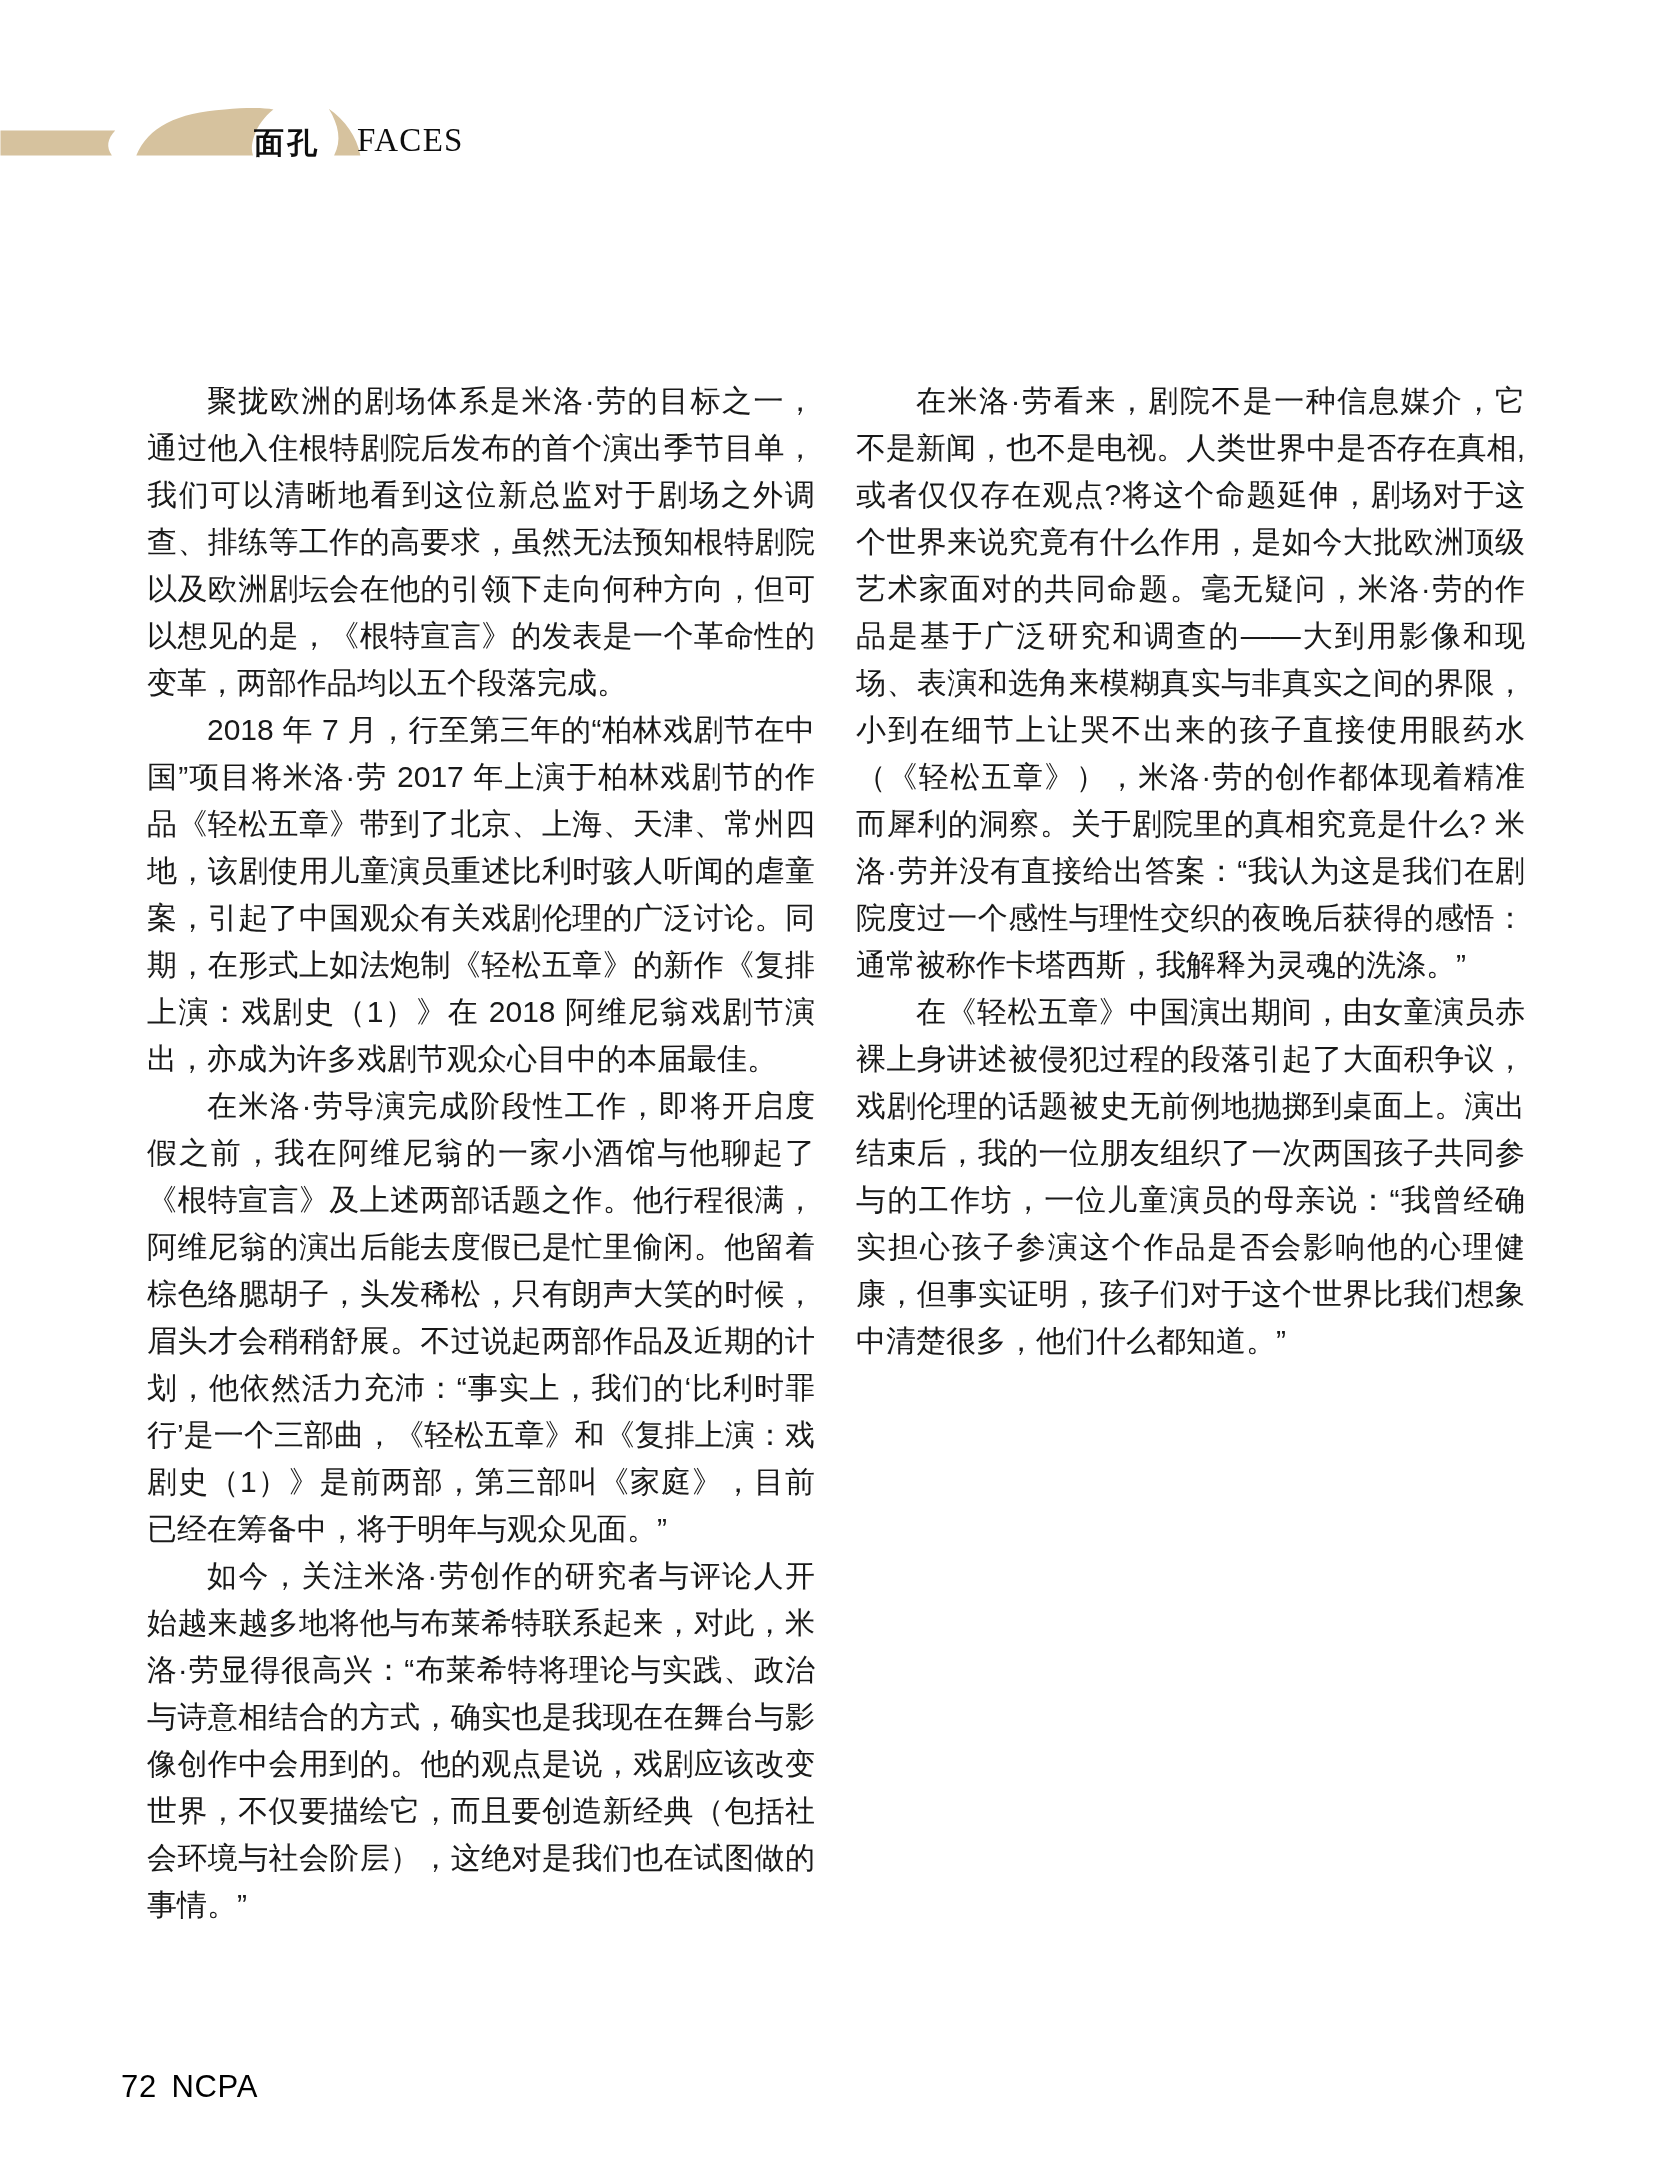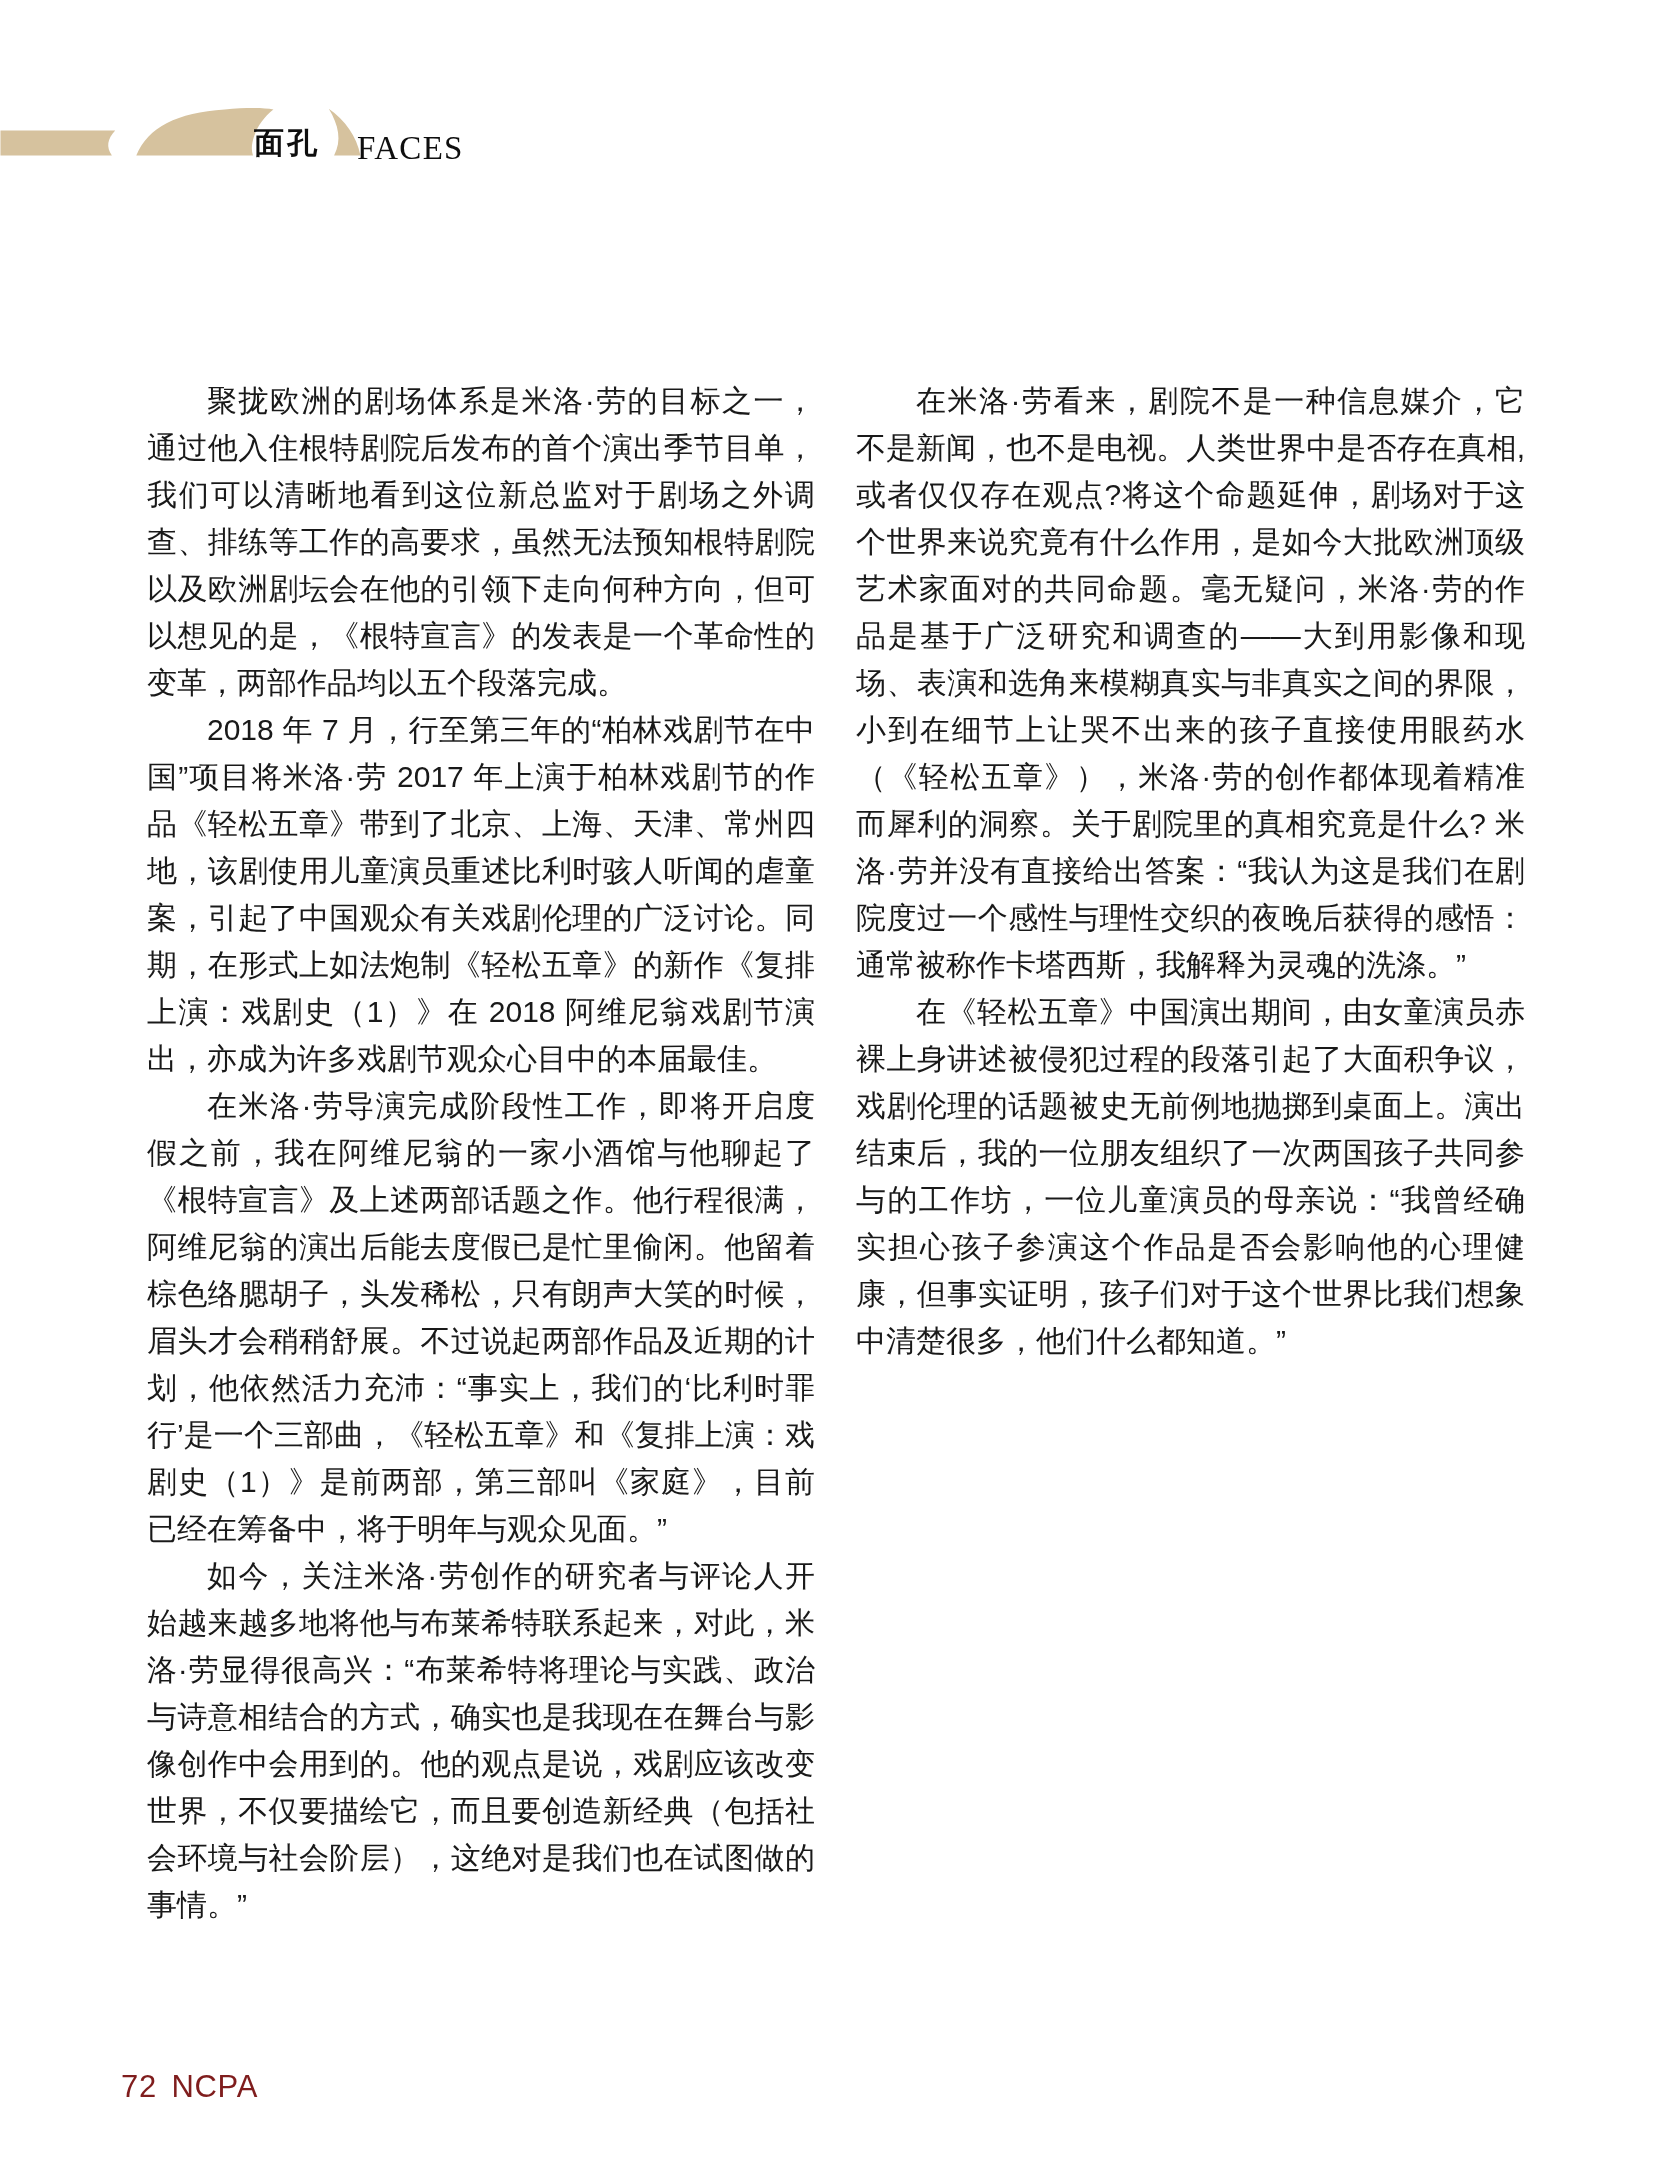--- a/index.html
+++ b/index.html
@@ -11,39 +11,39 @@
   .page{position:absolute;inset:0;overflow:hidden;background:#ffffff;}
 
   
   .header-logo{position:absolute;left:0;top:0;width:502px;height:178px;}
   .sec-title-cn{
     position:absolute;left:254px;top:128px;
     font-size:30px;font-weight:bold;color:#0e0e0e;letter-spacing:3.3px;
     font-family:Liberation Serif, serif;line-height:1;
   }
   .sec-title-en{
-    position:absolute;left:357px;top:132px;
+    position:absolute;left:357px;top:124px;
     font-size:33px;color:#0e0e0e;letter-spacing:1.3px;
     font-family:"Liberation Serif", serif;line-height:1;
   }
 
   
   .col{
     position:absolute;top:377px;
     font-size:30px;line-height:47px;color:#191919;
     text-align:justify;
   }
   .col p{margin:0;padding:0;text-indent:2em;}
   #col-left{left:147px;width:668px;}
   #col-right{left:856px;width:669px;}
 
   
   .footer{
     position:absolute;left:121px;top:2070px;
-    font-size:31px;color:#7f1d1d;font-weight:500;letter-spacing:0.7px;
+    font-size:31px;color:#000000;font-weight:500;letter-spacing:0.7px;
     line-height:1.1;
   }
   .footer .pageno{margin-right:14.5px;}
 </style>
 </head>
 <body>
 
 <div class="page">
 
   <div>

